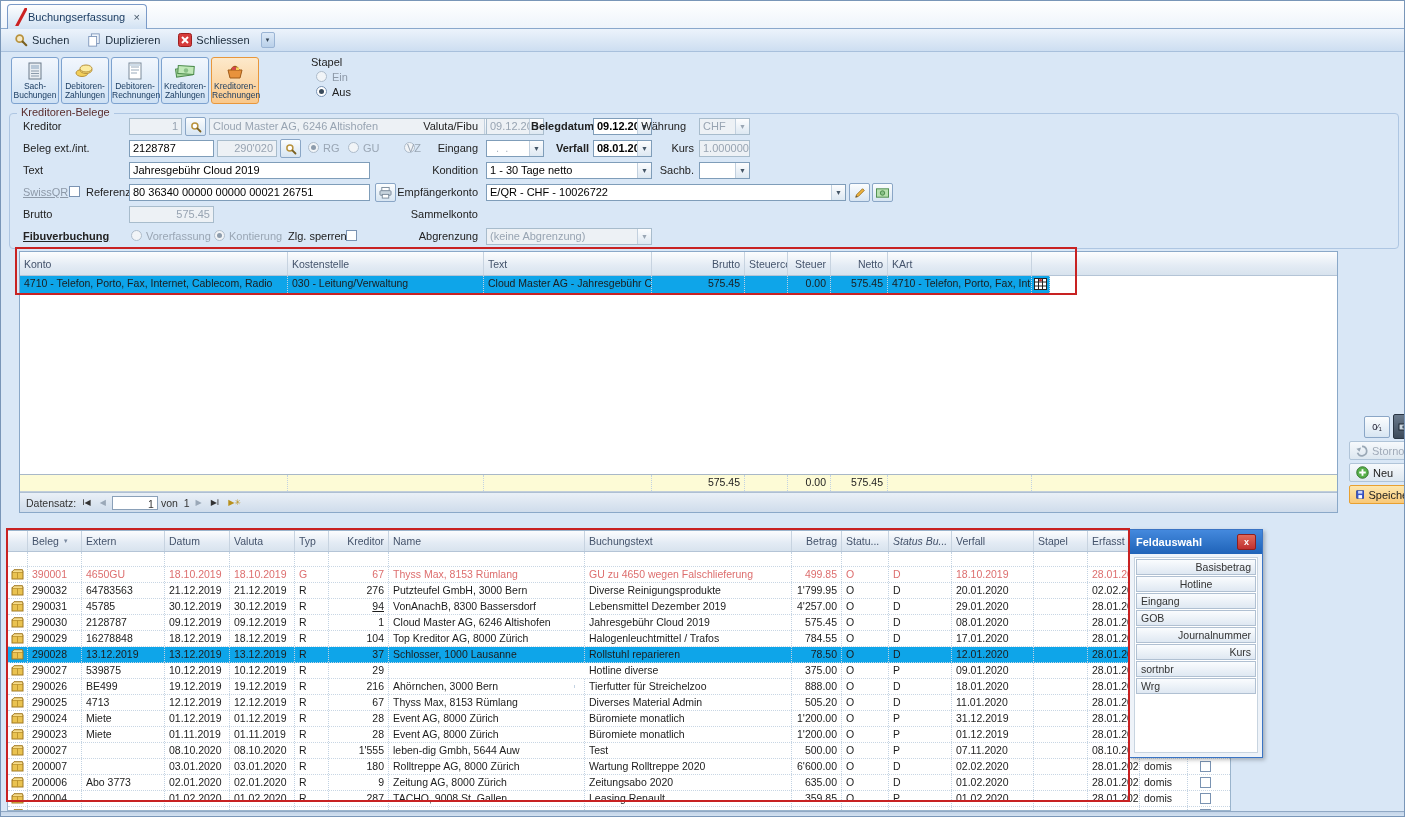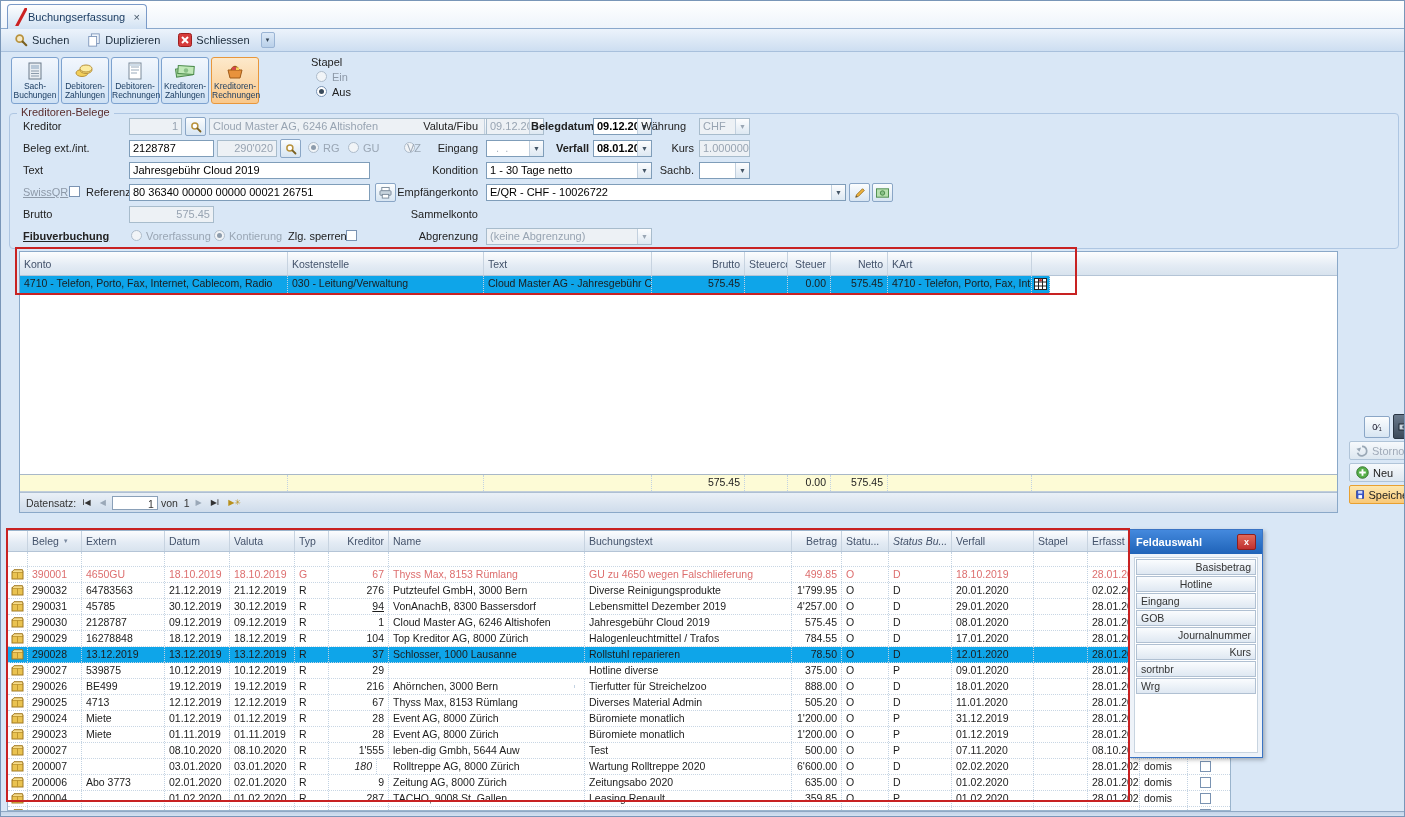--- a/index.html
+++ b/index.html
@@ -704,21 +704,21 @@
         <div class="gcell" style="left: 0px; width: 20px; padding: 2px 0px 0px 3px;"><svg width="13" height="11" viewBox="0 0 13 11">
             <rect x="1" y="3" width="11" height="7" fill="#eac351" stroke="#a07820"></rect>
             <path d="M1 3 L3 0.7 L11.5 0.7 L12 3" fill="#f6dc8a" stroke="#a07820"></path>
             <line x1="6.5" y1="3" x2="6.5" y2="10" stroke="#c09830"></line>
           </svg></div>
         <div class="gcell" style="left: 20px; width: 54px;">200007</div>
         <div class="gcell" style="left: 74px; width: 83px;"></div>
         <div class="gcell" style="left: 157px; width: 65px;">03.01.2020</div>
         <div class="gcell" style="left: 222px; width: 65px;">03.01.2020</div>
         <div class="gcell" style="left: 287px; width: 34px;">R</div>
-        <div class="gcell r" style="left: 309px; width: 60px; font-style: italic;">180</div>
+        <div class="gcell r" style="left: 321px; width: 60px;">180</div>
         <div class="gcell" style="left: 381px; width: 196px;">Rolltreppe AG, 8000 Zürich</div>
         <div class="gcell" style="left: 577px; width: 207px;">Wartung Rolltreppe 2020</div>
         <div class="gcell r" style="left: 784px; width: 50px;">6'600.00</div>
         <div class="gcell" style="left: 834px; width: 47px;">O</div>
         <div class="gcell" style="left: 881px; width: 63px;">D</div>
         <div class="gcell" style="left: 944px; width: 82px;">02.02.2020</div>
         <div class="gcell" style="left: 1026px; width: 54px;"></div>
         <div class="gcell" style="left: 1080px; width: 52px;">28.01.2020</div>
         <div class="gcell" style="left: 1132px; width: 48px;">domis</div>
         <div class="gcell" style="left: 1180px; width: 44px;"><span class="cbx" style="position:relative;left:8px;top:1px;display:inline-block"></span></div>

